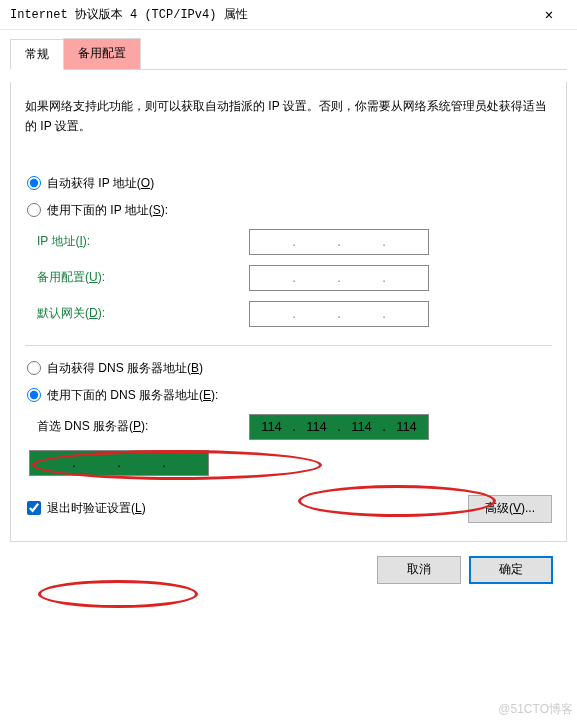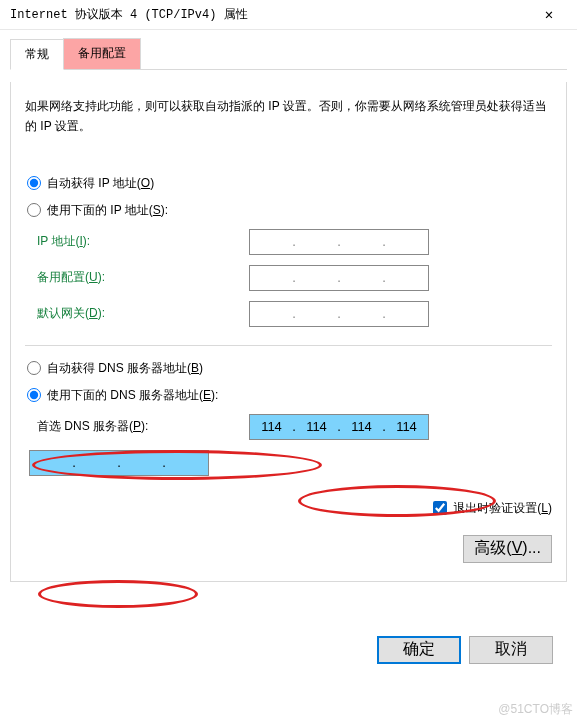--- a/index.html
+++ b/index.html
@@ -85,21 +85,21 @@
   }
   .field-label {
     width: 220px;
     padding-left: 8px;
   }
   .field-label.disabled { color: #15803d; }
   .ip-input {
     width: 180px;
     height: 26px;
     border: 1px solid #888;
-    background: #7dd3fc;
+    background: #15803d;
     display: flex;
     align-items: center;
     justify-content: space-evenly;
     font-family: inherit;
     font-size: 13px;
     padding: 0 2px;
   }
   .ip-input .seg {
     width: 36px;
     text-align: center;
@@ -116,42 +116,40 @@
   .ip-input.disabled .dot { color: #888; }
   .group-sep {
     border: none;
     border-top: 1px solid #d9d9d9;
     margin: 14px 0 14px 0;
   }
   .check-row {
     display: flex;
     align-items: center;
     margin-top: 24px;
-    justify-content: flex-end;
   }
   .check-row input[type=checkbox] {
     margin: 0 6px 0 2px;
     width: 14px; height: 14px;
     accent-color: #0066cc;
   }
   .advanced-row {
     display: flex;
     justify-content: flex-end;
     margin-top: -22px;
   }
   .btn {
     min-width: 84px;
     height: 28px;
     border: 1px solid #adadad;
     background: #e1e1e1;
     font-family: inherit;
-    font-size: 16px;
+    font-size: 12px;
     cursor: pointer;
     padding: 0 10px;
-    margin-top: 40px;
   }
   .btn.default {
     border: 2px solid #0078d7;
     background: #e1e1e1;
   }
   .footer {
     display: flex;
     justify-content: flex-end;
     gap: 8px;
     padding: 14px 14px 10px 0;
@@ -305,22 +303,22 @@
     </div>
     <div class="advanced-row">
       <button class="btn">
         <span>高级(</span><span class="accel">V</span><span>)...</span>
       </button>
     </div>
 
   </div>
 
   <div class="footer">
+    <button class="btn">取消</button>
     <button class="btn default">确定</button>
-    <button class="btn">取消</button>
   </div>
 
 </div>
 
 <div class="annot" style="left:32px; top:450px; width:290px; height:30px;"></div>
 <div class="annot" style="left:298px; top:485px; width:198px; height:32px;"></div>
 <div class="annot" style="left:38px; top:580px; width:160px; height:28px;"></div>
 
 <div class="watermark">@51CTO博客</div>
 

